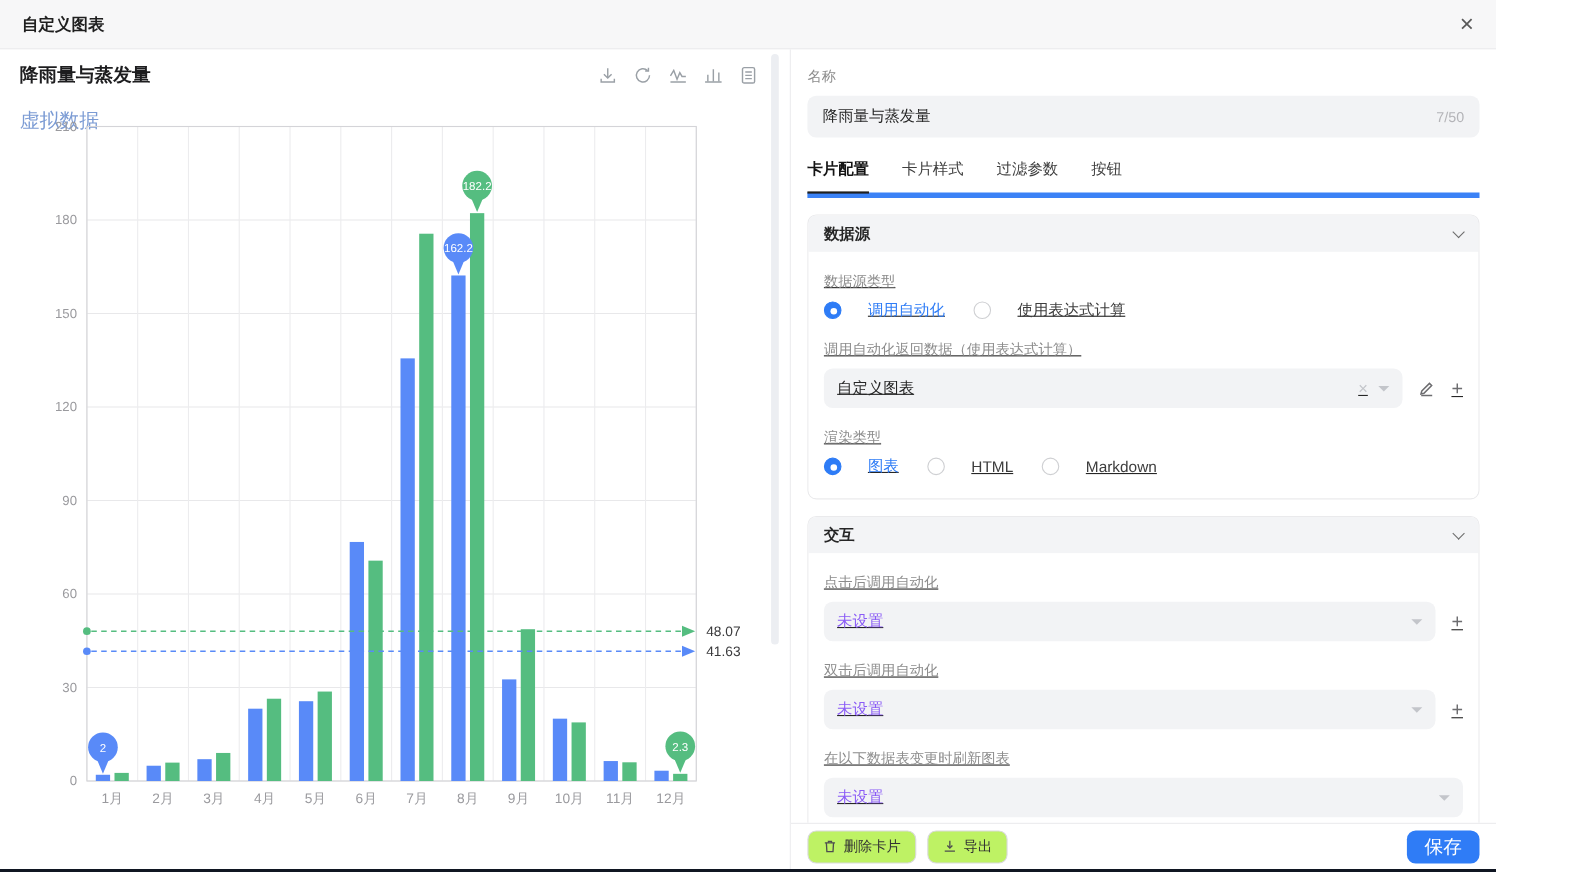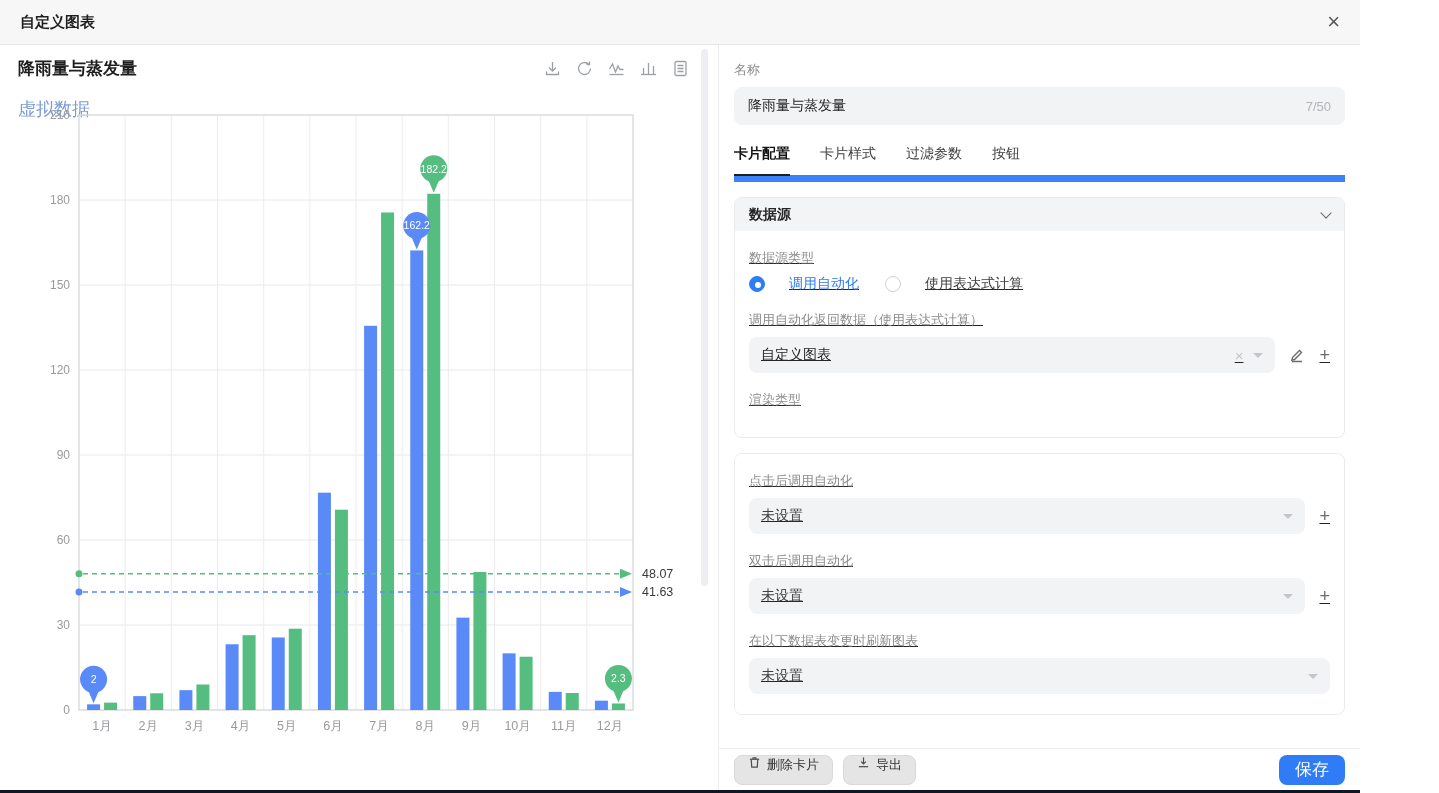--- a/index.html
+++ b/index.html
@@ -28,21 +28,21 @@
   .panel-scrollbar { position:absolute; right:10px; top:4px; width:7px; height:537px; border-radius:4px; background:#eceef2; }
 
   
   .cfg-inner { position:absolute; top:0; left:0; right:0; bottom:45px; padding:16px 15px 0 15px; overflow:hidden; }
   .fld-label { font-size:13px; color:#8c8c8c; margin-bottom:8px; }
   .name-input { display:flex; align-items:center; justify-content:space-between; background:#f2f3f5;
     border-radius:8px; height:38px; padding:0 14px; cursor:text; }
   .name-input .val { font-size:14px; color:#262626; }
   .name-input .cnt { font-size:13px; color:#b4b4b8; }
 
-  .tabs { display:flex; gap:30px; margin-top:20px; border-bottom:7px solid #3b82f6; }
+  .tabs { display:flex; gap:30px; margin-top:20px; border-bottom:5px solid #3b82f6; }
   .tab { font-size:14px; color:#404040; padding-bottom:12px; cursor:pointer; position:relative; }
   .tab.on { color:#141414; font-weight:700; }
   .tab.on::after { content:""; position:absolute; left:0; right:0; bottom:-1px; height:2px; background:#1f1f1f; }
 
   .card { border:1px solid #eaeaec; border-radius:8px; margin-top:15px; overflow:hidden; }
   .card-head { background:#f3f4f6; height:33px; display:flex; align-items:center; justify-content:space-between;
     padding:0 14px; cursor:pointer; }
   .card-head .t { font-size:14px; font-weight:700; color:#262626; }
   .chev { width:8px; height:8px; border-right:1.5px solid #6b6b6b; border-bottom:1.5px solid #6b6b6b;
     transform:rotate(45deg); margin-top:-4px; }
@@ -54,33 +54,33 @@
   .radio { display:flex; gap:24px; align-items:center; cursor:pointer; font-size:14px; color:#3d3d3d; }
   .radio .dot { width:16px; height:16px; border-radius:50%; border:1px solid #cfd0d3; background:#fff; position:relative; }
   .radio.on .dot { background:#2e7cf6; border-color:#2e7cf6; }
   .radio.on .dot::after { content:""; position:absolute; left:5px; top:5px; width:6px; height:6px; border-radius:50%; background:#fff; }
   .radio.on .lbl { color:#2e7cf6; }
 
   .select-row { display:flex; align-items:center; gap:14px; }
   .sel { flex:1; background:#f2f3f5; border-radius:8px; height:36px; display:flex; align-items:center;
     padding:0 12px; cursor:pointer; }
   .sel .sval { flex:1; font-size:14px; color:#262626; }
-  .sel .sph { flex:1; font-size:14px; color:#404040; }
+  .sel .sph { flex:1; font-size:14px; color:#8b5cf6; }
   .sel .clear { color:#c3c5ca; font-size:15px; margin-right:10px; }
   .caret { width:0; height:0; border:5px solid transparent; border-top-color:#c3c5ca; margin-top:5px; }
   .mini-ic { width:16px; height:16px; cursor:pointer; }
   .mini-ic svg { width:16px; height:16px; stroke:#6d6d70; fill:none; stroke-width:1.4; }
   .plus-ic { font-size:18px; color:#6d6d70; cursor:pointer; line-height:1; font-weight:400; }
 
   
   .cfg-footer { position:absolute; left:0; right:0; bottom:3px; height:42px; border-top:1px solid #ececee;
     display:flex; align-items:center; justify-content:space-between; padding:0 15px; background:#fff; }
   .foot-left { display:flex; gap:10px; }
-  .btn-outline { display:flex; align-items:flex-start; gap:6px; border:1px solid #d9d9dc; border-radius:8px;
-    height:30px; padding:0 13px; font-size:13px; color:#333; background:#e5e5e5; cursor:pointer;font-family:Liberation Mono, monospace; }
+  .btn-outline { display:flex; align-items:center; gap:6px; border:1px solid #d9d9dc; border-radius:8px;
+    height:30px; padding:0 13px; font-size:13px; color:#333; background:#bef264; cursor:pointer;font-family:Liberation Mono, monospace; }
   .btn-outline svg { width:13px; height:13px; stroke:#4d4d4f; fill:none; stroke-width:1.3; }
   .btn-save { background:#2f7cf6; color:#fff; border:none; border-radius:8px; height:30px; padding:0 16px;
     font-size:17px; cursor:pointer; }
   .bottom-edge { position:absolute; left:0; right:0; bottom:0; height:3px; background:#101622; }
 </style>
 </head>
 <body>
 
 <div class="app">
 
@@ -272,25 +272,43 @@
                       <path d="M3.5 10.5 10.5 3.5l2 2-7 7-2.7.7z"></path>
                       <path d="M3 14.5h10"></path>
                     </svg>
                 </span>
                 <span class="plus-ic">+</span>
               </div>
             </div>
 
             <div class="grp">
               <div class="fld-label">渲染类型</div>
+              <div class="radio-row">
+                <label class="radio on">
+                  <span class="dot"></span>
+                  <span class="lbl">图表</span>
+                </label>
+                <label class="radio">
+                  <span class="dot"></span>
+                  <span class="lbl">HTML</span>
+                </label>
+                <label class="radio">
+                  <span class="dot"></span>
+                  <span class="lbl">Markdown</span>
+                </label>
+              </div>
             </div>
           </div>
         </div>
 
         <div class="card">
+          <div class="card-head">
+            <span class="t">交互</span>
+            <span class="chev"></span>
+          </div>
           <div class="card-body">
             <div class="grp">
               <div class="fld-label">点击后调用自动化</div>
               <div class="select-row">
                 <div class="sel">
                   <span class="sph">未设置</span>
                   <span class="caret"></span>
                 </div>
                 <span class="plus-ic">+</span>
               </div>

